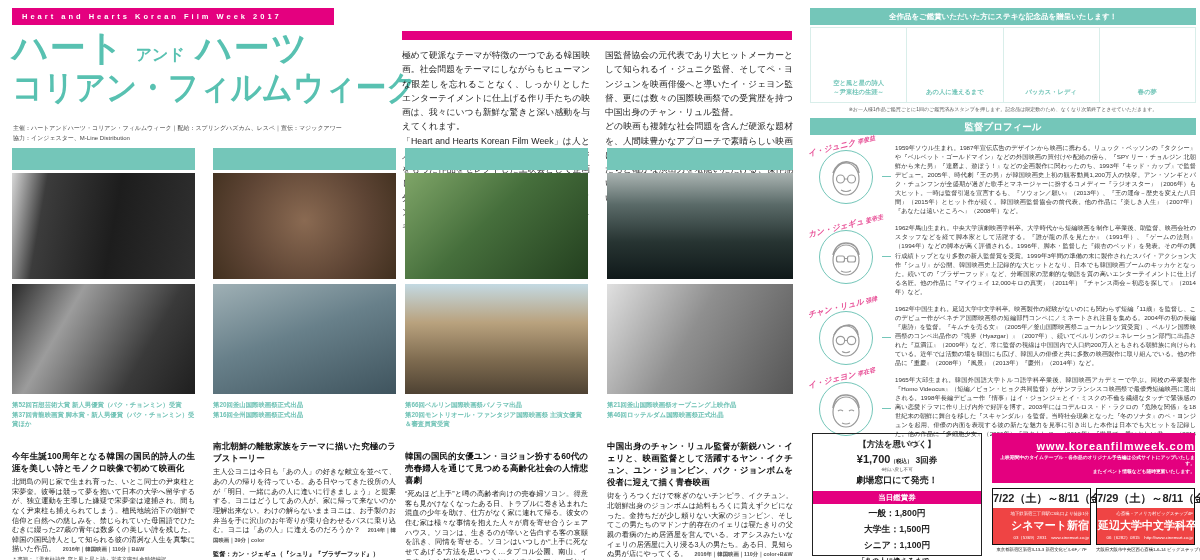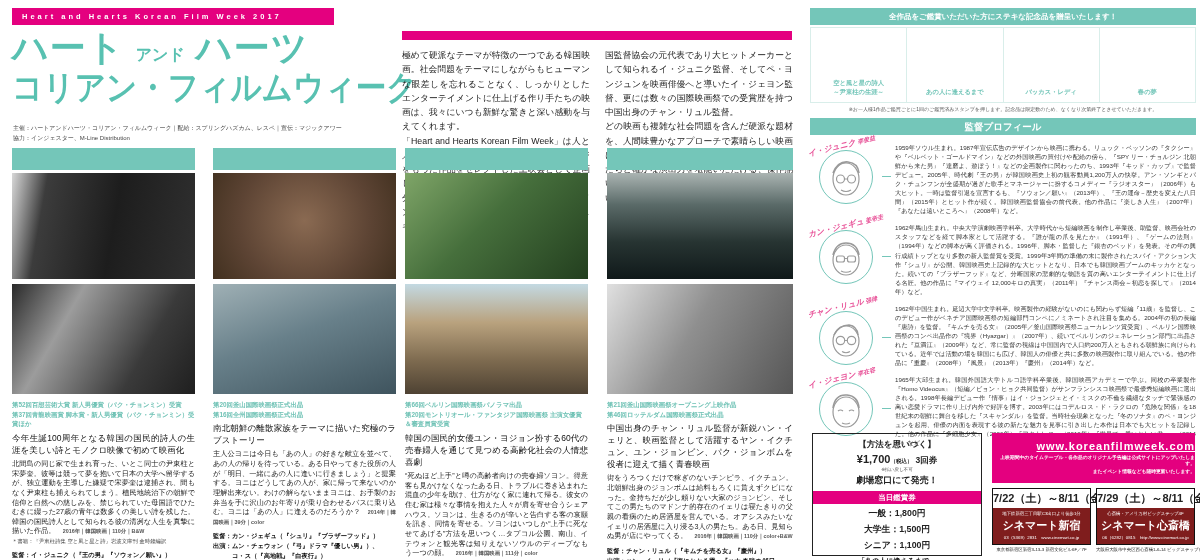--- a/index.html
+++ b/index.html
@@ -22,21 +22,21 @@
   .intro .icol{width:188px;font-size:8.8px;line-height:1.62;text-align:justify;color:#222;}
   .intro .icol p{margin:0;}
   
   .film{position:absolute;top:148px;width:183px;}
   #film0{left:12px;} #film1{left:213px;} #film2{left:405px;} #film3{left:607px;width:186px;}
   .band{height:22px;background:#74c6b9;}
   .photo{width:100%;}
   .p1{height:106px;margin-top:3px;}
   .p2{height:110px;margin-top:5px;}
   .awards{margin-top:6px;font-size:6.4px;color:#6fc2b5;line-height:1.5;font-weight:bold;}
-  .lead{margin-top:3px;font-size:8.5px;font-weight:normal;color:#111;line-height:1.42;text-align:justify;}
+  .lead{margin-top:21px;font-size:8.5px;font-weight:bold;color:#111;line-height:1.42;text-align:justify;}
   .fbody{margin-top:3px;font-size:7.2px;line-height:1.34;text-align:justify;color:#222;}
   .spec{font-size:5.4px;color:#555;font-weight:bold;}
   .fnote{margin-top:2px;font-size:5.4px;color:#444;}
   .fcredits{margin-top:5px;font-size:6.3px;font-weight:bold;color:#111;line-height:1.55;}
   
   .g-f0a{background:linear-gradient(100deg,#d8d8d8 0%,#3c3c3c 18%,#1d1d1d 55%,#303030 100%);}
   .g-f0b{background:linear-gradient(120deg,#2a2a2a 0%,#9c9c9c 30%,#3a3a3a 70%,#1f1f1f 100%);}
   .g-f1a{background:radial-gradient(circle at 50% 45%,#8a6a52 0%,#5d4434 60%,#41301f 100%);}
   .g-f1b{background:linear-gradient(160deg,#9fb0b5 0%,#68808a 45%,#3f545e 100%);}
   .g-f2a{background:linear-gradient(135deg,#7fa568 0%,#466f3c 45%,#233f1f 100%);}
@@ -70,21 +70,21 @@
   .day-bar{height:13px;background:#e4007f;color:#fff;font-size:7.5px;font-weight:bold;line-height:13px;margin-top:4px;}
   .day-price{font-size:8.8px;font-weight:bold;margin-top:4px;}
   .flat1{font-size:7px;font-weight:bold;margin-top:4px;}
   .web-box{position:absolute;left:992px;top:433px;width:203px;height:50px;background:#e4007f;color:#fff;text-align:right;box-sizing:border-box;}
   .web-url{font-size:11px;font-weight:bold;letter-spacing:1px;margin-top:7px;text-decoration:underline;cursor:pointer;}
   .web-line{font-size:4.8px;margin-top:2px;font-weight:bold;}
   .cinema-wrap{position:absolute;top:488px;width:99px;}
   #cinema0{left:992px;} #cinema1{left:1096px;}
   .cinema{border:1px solid #111;box-sizing:border-box;}
   .cdate{font-size:11px;font-weight:bold;text-align:center;padding:2px 0;background:#fff;white-space:nowrap;}
-  .cblack{background:#7f1d1d;color:#fff;text-align:center;padding:3px 1px 4px;}
+  .cblack{background:#ef4444;color:#fff;text-align:right;padding:3px 1px 4px;}
   .caccess{font-size:4.4px;white-space:nowrap;}
   .cname{font-size:11px;font-weight:bold;margin-top:2px;white-space:nowrap;}
   .ctel{font-size:4.4px;margin-top:2px;white-space:nowrap;}
   .caddr{font-size:4.4px;text-align:center;margin-top:2px;color:#222;white-space:nowrap;}
 </style>
 </head>
 <body>
 
 <div class="banner">Heart and Hearts Korean Film Week 2017</div>
 <div class="title">
@@ -306,18 +306,18 @@
     </div>
   </div>
   <div class="caddr">東京都新宿区新宿3-13-3 新宿文化ビル6F／7F</div>
 </div>
 
 <div class="cinema-wrap" id="cinema1">
   <div class="cinema">
     <div class="cdate">7/29（土）～8/11（金）</div>
     <div class="cblack">
       <div class="caccess">心斎橋・アメリカ村ビッグステップ4F</div>
-      <div class="cname">シネマート心斎橋</div>
+      <div class="cname">延辺大学中文学科卒</div>
       <div class="ctel">06（6282）0815　http://www.cinemart.co.jp</div>
     </div>
   </div>
   <div class="caddr">大阪府大阪市中央区西心斎橋1-6-14 ビッグステップビル4F</div>
 </div>
 
 </body></html>

